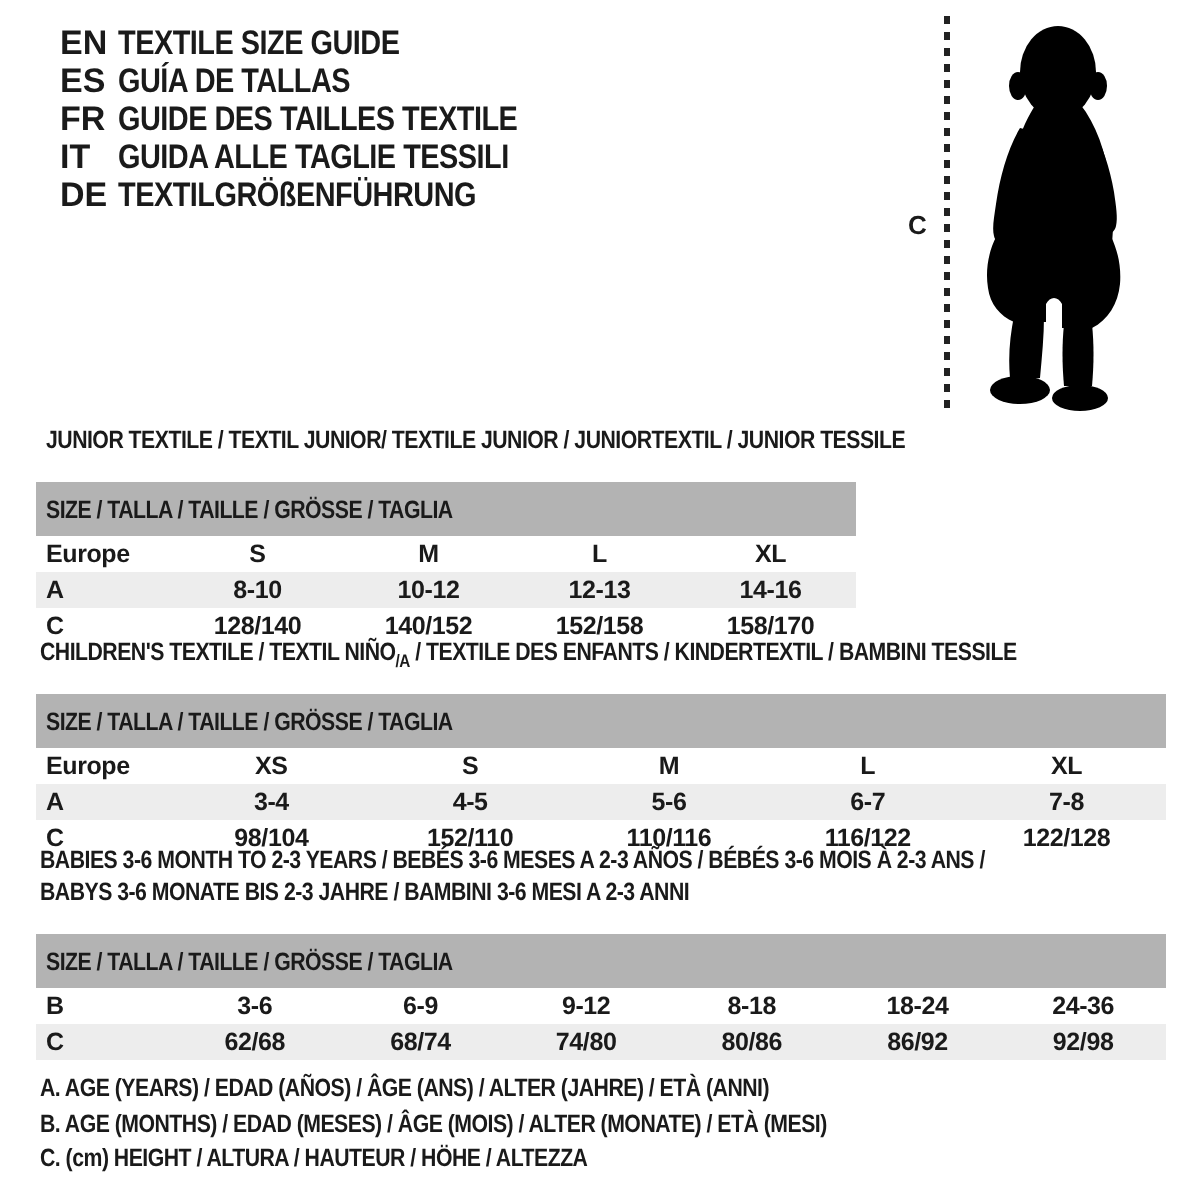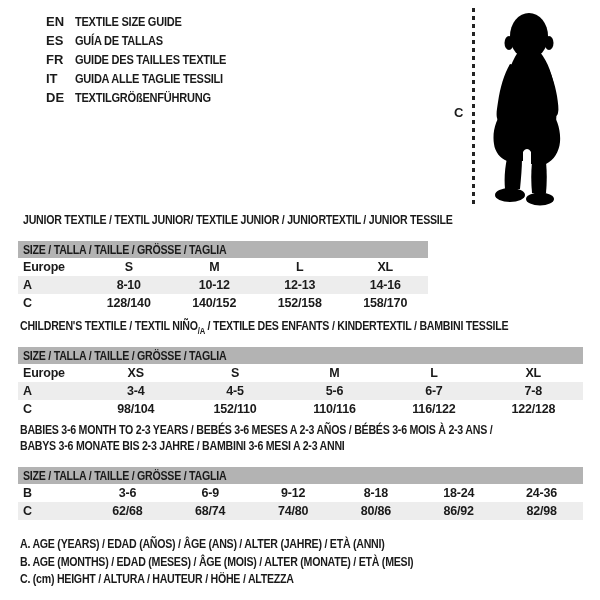--- a/index.html
+++ b/index.html
@@ -12,21 +12,21 @@
   html,body{margin:0;padding:0;}
   body{
     width:600px;height:600px;position:relative;background:#ffffff;
     font-family:"Liberation Sans", sans-serif;color:var(--text);
     overflow:hidden;
   }
   .condensed{display:inline-block;transform:scaleX(0.85);transform-origin:0 50%;white-space:nowrap;letter-spacing:-0.3px;}
 
   
   .lang-block{position:absolute;left:30px;top:12px;}
-  .lang-row{display:flex;line-height:19px;font-weight:bold;font-size:13px;margin-left:16px;}
+  .lang-row{display:flex;line-height:19px;font-weight:bold;font-size:17px;}
   .lang-code{width:29px;flex:0 0 29px;}
 
   
   .measure-line{position:absolute;left:472px;top:8px;width:3px;height:199px;
     background:repeating-linear-gradient(to bottom,#222 0px,#222 4px,transparent 4px,transparent 8px);}
   .measure-label{position:absolute;left:454px;top:105px;font-weight:bold;font-size:13px;}
   .baby-svg{position:absolute;left:480px;top:6px;}
 
   
   .section-title{position:absolute;font-weight:bold;font-size:12.5px;line-height:16px;white-space:nowrap;}
@@ -34,21 +34,21 @@
   #t2-title{left:20px;top:318px;}
   #t3-title{left:20px;top:422px;}
   .subscr{vertical-align:sub;font-size:9px;}
 
   
   .size-table{position:absolute;border-collapse:collapse;table-layout:fixed;
     font-size:12.5px;font-weight:bold;letter-spacing:-0.2px;}
   #table1{left:18px;top:241px;width:410px;}
   #table2{left:18px;top:347px;width:565px;}
   #table3{left:18px;top:467px;width:565px;}
-  .size-table th{background:var(--header-bar-bg);text-align:left;height:17px;
+  .size-table th{background:var(--header-bar-bg);text-align:left;height:27px;
     padding:0 0 0 5px;font-size:12.5px;font-weight:bold;}
   .size-table td{height:18px;padding:0;}
   .size-table td.rowlabel{text-align:left;padding-left:5px;margin-left:16px;}
   .size-table td.val{text-align:center;}
   .size-table tr.alt{background:var(--alt-row-bg);}
   col.labelcol{width:68px;}
 
   
   .footnotes{position:absolute;left:20px;top:536px;font-weight:bold;font-size:12.5px;line-height:17.5px;}
 </style>
@@ -205,21 +205,21 @@
     <td class="val">18-24</td>
     <td class="val">24-36</td>
   </tr>
   <tr class="alt">
     <td class="rowlabel">C</td>
     <td class="val">62/68</td>
     <td class="val">68/74</td>
     <td class="val">74/80</td>
     <td class="val">80/86</td>
     <td class="val">86/92</td>
-    <td class="val">82/98</td>
+    <td class="val">92/98</td>
   </tr>
 </tbody>
   </table>
 
 <div class="footnotes">
   <div><span class="condensed">A. AGE (YEARS) / EDAD (AÑOS) / ÂGE (ANS) / ALTER (JAHRE) / ETÀ (ANNI)</span></div>
   <div><span class="condensed">B. AGE (MONTHS) / EDAD (MESES) / ÂGE (MOIS) / ALTER (MONATE) / ETÀ (MESI)</span></div>
   <div><span class="condensed">C. (cm) HEIGHT / ALTURA / HAUTEUR / HÖHE / ALTEZZA</span></div>
 </div>
 

